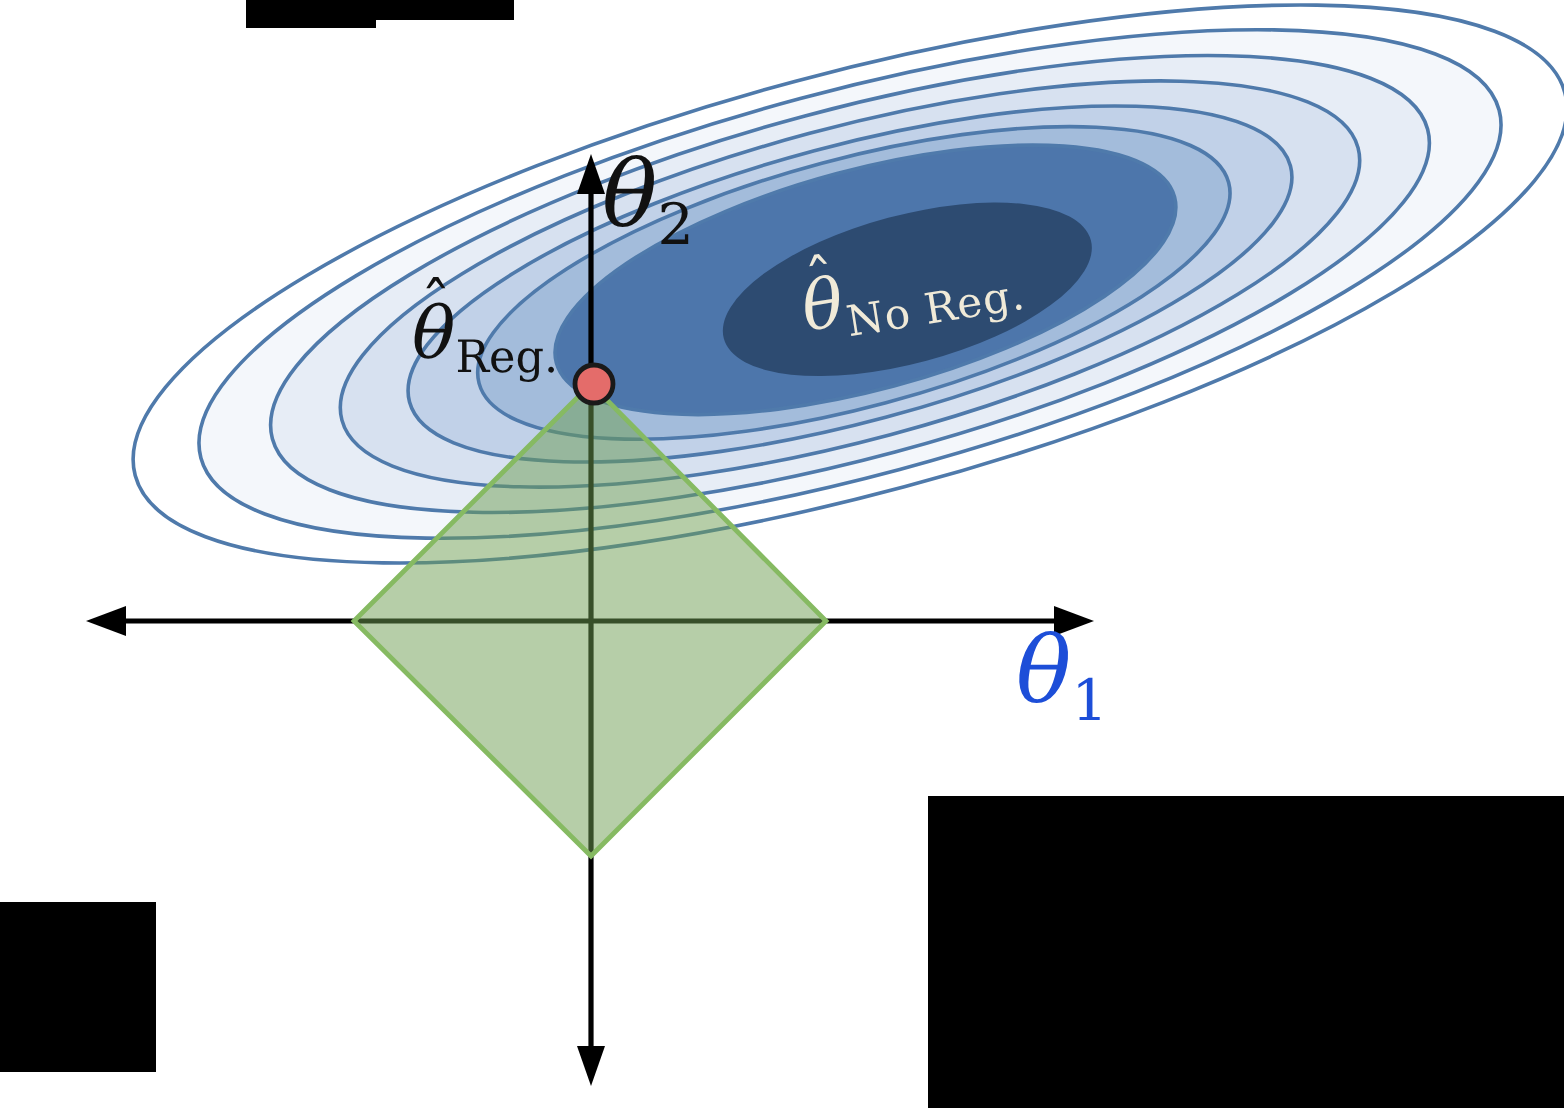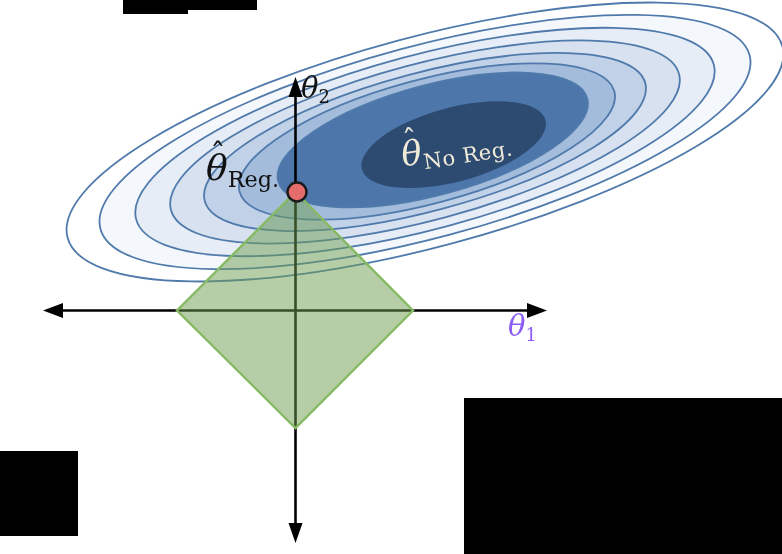--- a/index.html
+++ b/index.html
@@ -33,21 +33,21 @@
   }
   .theta-hat-wrap{position:relative;display:inline-block;}
   .hat{
     position:absolute;
     top:-0.36em;
     left:55%;
     transform:translateX(-50%);
     font-size:0.85em;
     font-style:normal;
   }
-  .axis-label{font-size:29px;}
+  .axis-label{font-size:46px;}
   #y-axis-label{left:301px;top:74px;}
   #x-axis-label{left:508px;top:312px;}
   #reg-label{font-size:36px;left:206px;top:150px;}
   #noreg-label{
     font-size:34px;
     left:456px;top:146px;
     transform:translate(-50%,-50%) rotate(-9deg);
     letter-spacing:0.5px;
   }
   #noreg-label .sub{letter-spacing:0.5px;}
@@ -88,21 +88,21 @@
       <rect x="188" y="0" width="69" height="10" fill="#000000"></rect>
       <rect x="0" y="451" width="78" height="85" fill="#000000"></rect>
       <rect x="464" y="398" width="318" height="156" fill="#000000"></rect>
     </g>
   </svg>
 
   <div id="y-axis-label" class="label axis-label" style="color: rgb(17, 17, 17);">
     <span class="theta">θ</span><span class="sub">2</span>
   </div>
 
-  <div id="x-axis-label" class="label axis-label" style="color: #8b5cf6;">
+  <div id="x-axis-label" class="label axis-label" style="color: #1d4ed8;">
     <span class="theta">θ</span><span class="sub">1</span>
   </div>
 
   <div id="reg-label" class="label" style="color: rgb(17, 17, 17);">
     <span class="theta-hat-wrap"><span class="hat">ˆ</span><span class="theta">θ</span></span><span class="sub">Reg.</span>
   </div>
 
   <div id="noreg-label" class="label" style="color: rgb(240, 234, 216);">
     <span class="theta-hat-wrap"><span class="hat">ˆ</span><span class="theta">θ</span></span><span class="sub">No Reg.</span>
   </div>

